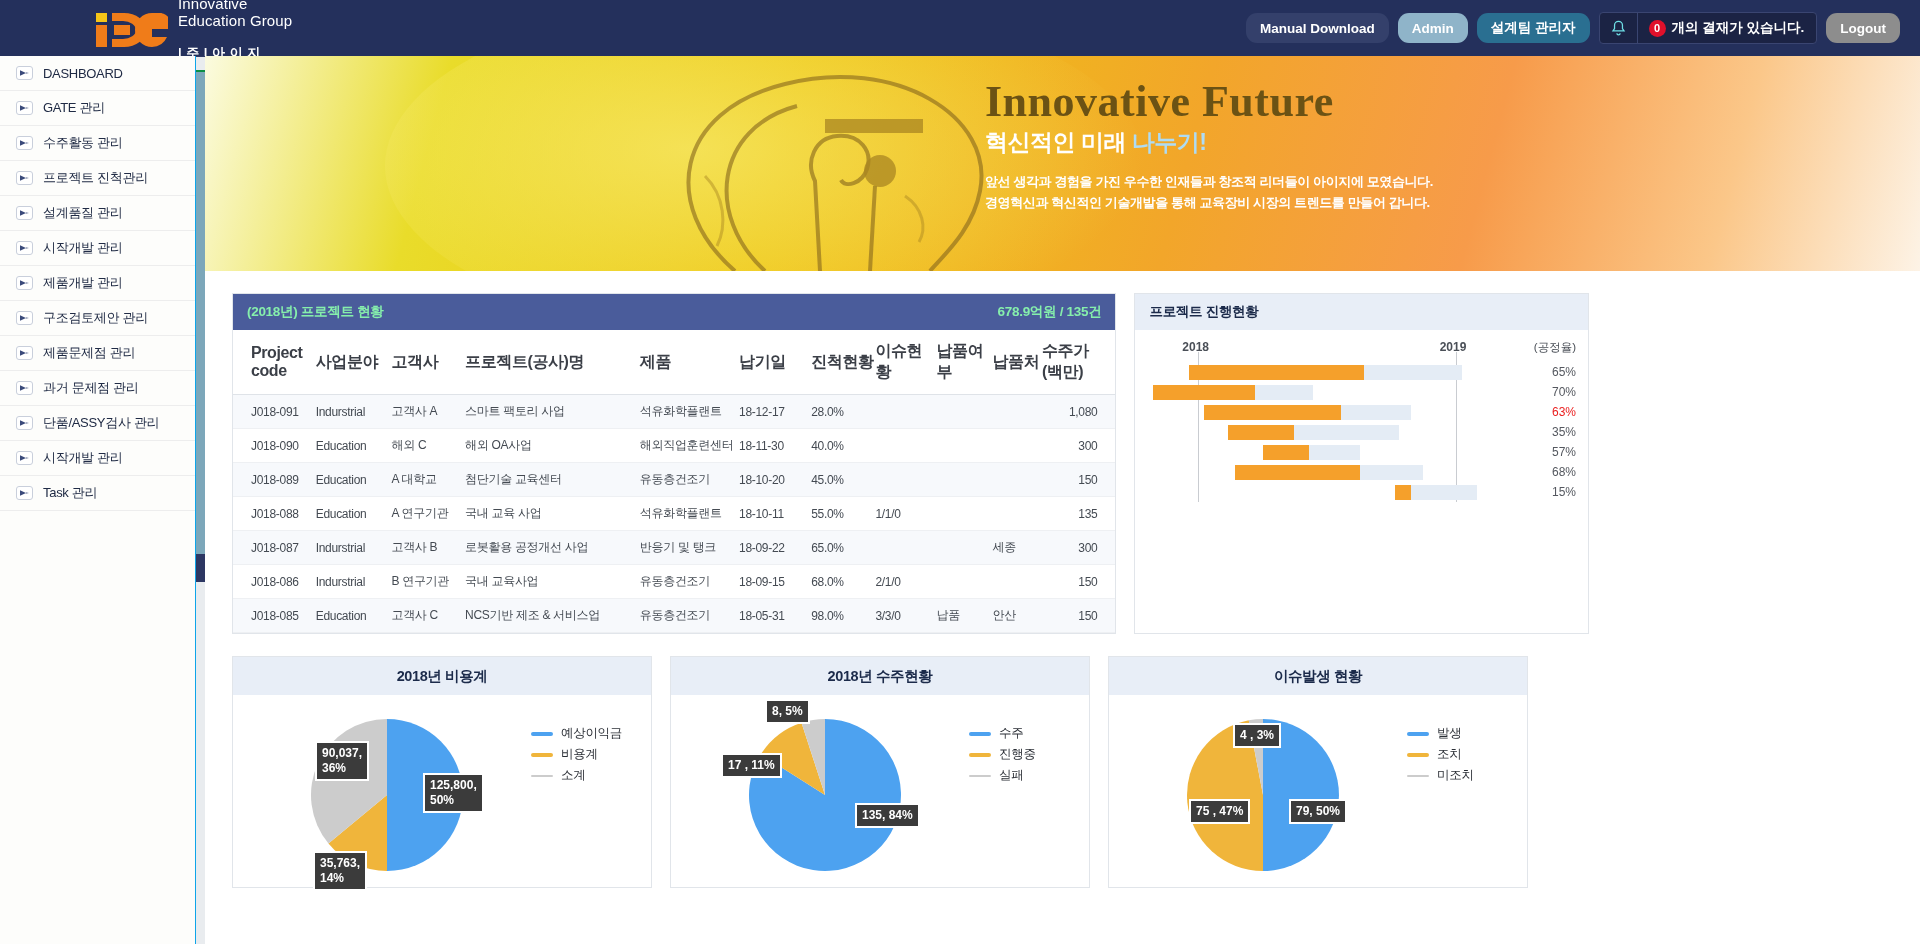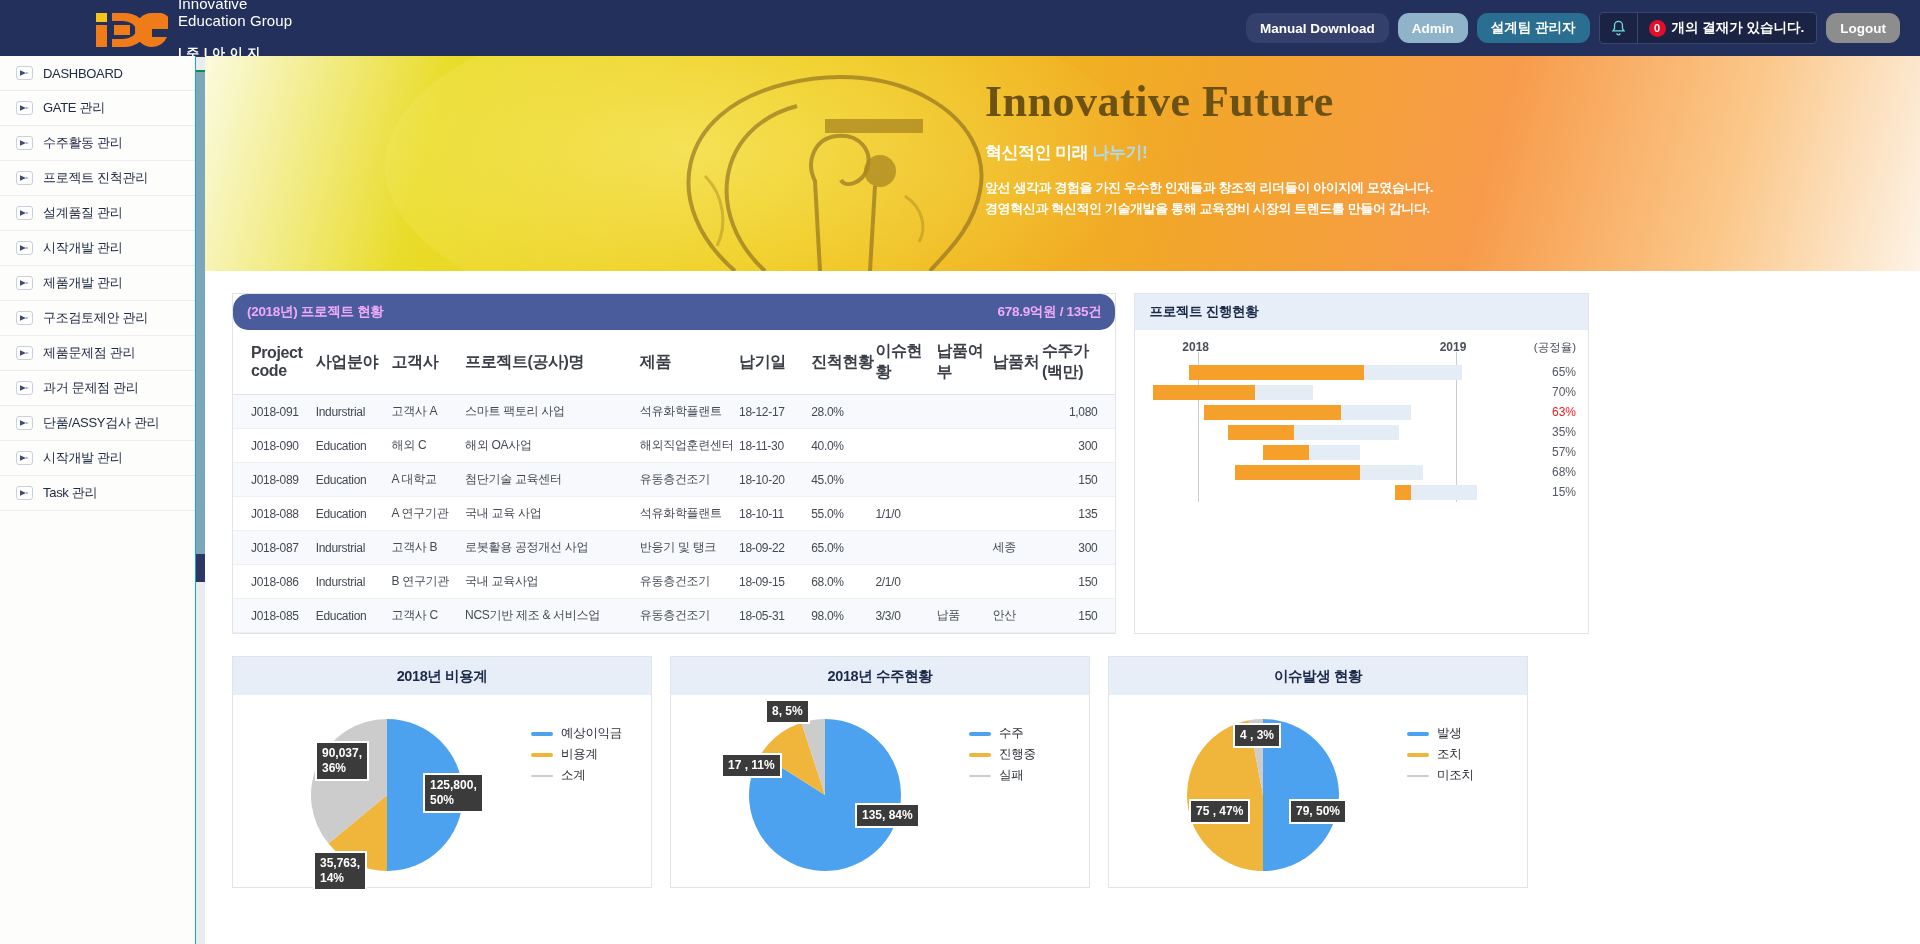--- a/index.html
+++ b/index.html
@@ -74,32 +74,32 @@
 
   
   .content { position: absolute; top: 56px; left: 205px; width: 1411px; height: 888px; background: #ffffff; }
 
   
   .banner { position: relative; width: 1715px; height: 215px; overflow: hidden;
     background: linear-gradient(105deg,#fbfbe0 0%,#e9dc2a 14%,#eec512 34%,#f2a62a 57%,#f79b4a 74%,#fbc789 88%,#fdf3e6 100%); }
   .banner svg { position: absolute; top: 0; left: 0; }
   .banner-text { position: absolute; left: 780px; top: 0px; width: 700px; }
   .banner-h1 { font-family: "Liberation Serif","DejaVu Serif",serif; font-size: 44px; color: #6b5214; margin-top: 20px; letter-spacing: .5px; }
-  .banner-h2 { font-size: 17px; font-weight: bold; color: #ffffff; margin-top: 14px; letter-spacing: -.5px; }
+  .banner-h2 { font-size: 23px; font-weight: bold; color: #ffffff; letter-spacing: -.5px; }
   .banner-h2 em { font-style: normal; color: #aedcf5; }
   .banner-p  { font-size: 13px; font-weight: bold; color: #ffffff; margin-top: 14px; line-height: 1.6; letter-spacing: -.4px; }
 
   
   .row1 { display: flex; gap: 18px; padding: 22px 27px 0 27px; }
   .panel { background: #ffffff; border: 1px solid #e1e5ea; }
   .panel-hd {
     height: 36px; display: flex; align-items: center; justify-content: space-between;
     padding: 0 14px; font-size: 13.5px; font-weight: bold; letter-spacing: -.3px;
   }
-  .hd-blue  { background: #4a5c9b; color: #f0abfc; border-radius: 15px; }
+  .hd-blue  { background: #4a5c9b; color: #86efac; }
   .hd-light { background: #e8eef7; color: #1b2a4a; justify-content: flex-start; }
 
   .panel-proj { width: 1090px; }
   .panel-gantt { width: 560px; }
 
   table.ptbl { width: 100%; border-collapse: collapse; }
   table.ptbl th {
     font-size: 16px; color: #3b3f47; font-weight: bold; padding: 11px 0 11px 0;
     border-bottom: 1px solid #dfe3e8; text-align: left; letter-spacing: -.4px;
   }

